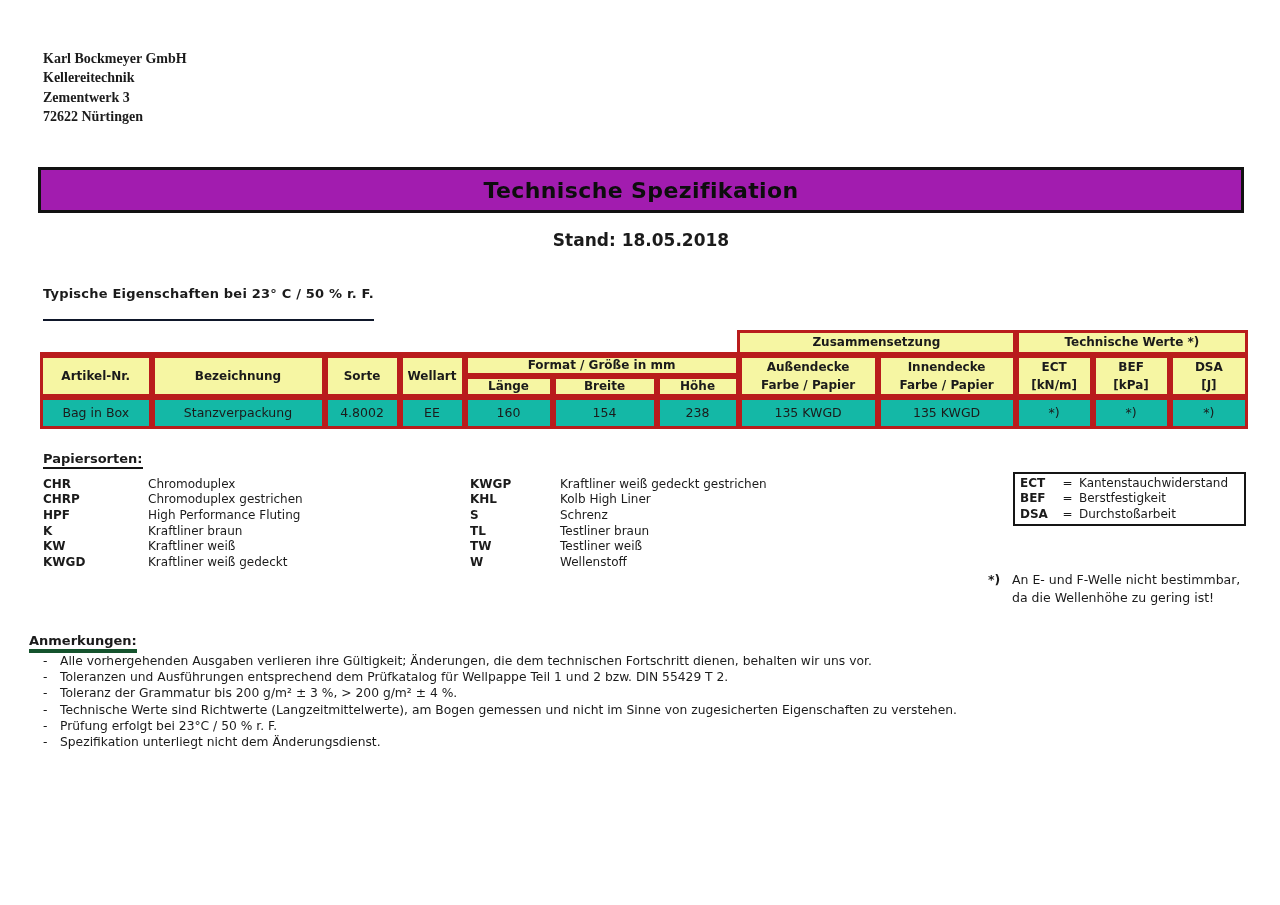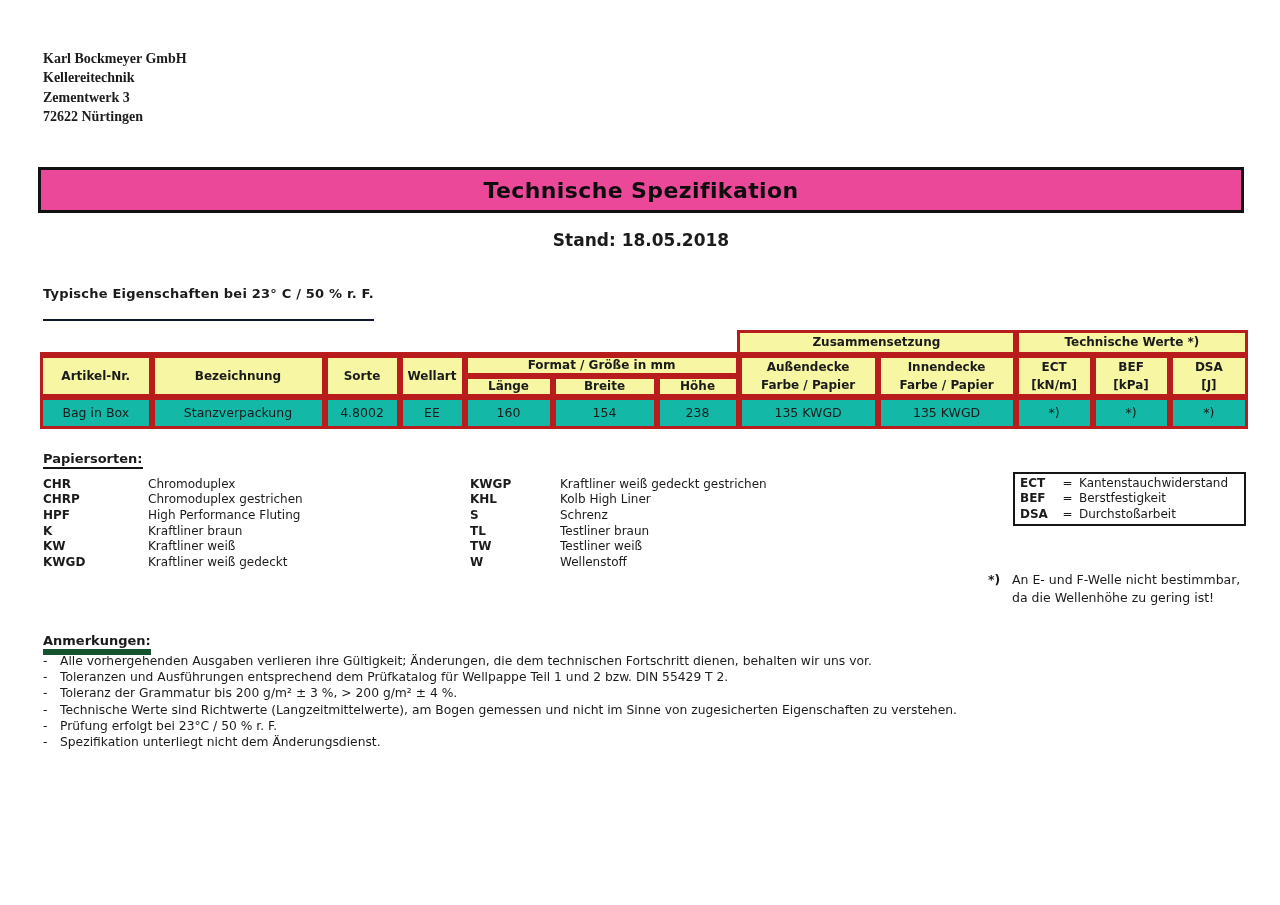--- a/index.html
+++ b/index.html
@@ -11,21 +11,21 @@
     -webkit-font-smoothing:antialiased;
   }
   .abs { position:absolute; }
 
   
   .address { left:43px; top:49px; font-size:14px; font-weight:bold; line-height:19.3px;font-family:Liberation Serif, serif; }
 
   
   .title-bar {
     left:38px; top:167px; width:1206px; height:46px;
-    background:#ec4899; border:3px solid #121212;
+    background:#a21caf; border:3px solid #121212;
     display:flex; align-items:center; justify-content:center;
     font-size:22px; font-weight:bold; letter-spacing:0.4px; color:#0d0d0d;
   }
   .stand { left:38px; top:230px; width:1206px; text-align:center; font-size:17px; font-weight:bold; }
 
   .section-heading {
     left:43px; top:286px; font-size:13px; font-weight:bold;
     border-bottom:2px solid #0f172a; padding-bottom:18px; letter-spacing:0.2px;
   }
 
@@ -62,21 +62,21 @@
   .legend-box { left:1013px; top:472px; width:233px; border:2px solid #151515; padding:2px 5px; background:#fff; }
   .legend-row { display:flex; line-height:15.3px; font-size:12px; align-items:baseline; }
   .legend-row .code { width:36px; font-weight:bold; }
   .legend-row .eq { width:23px; text-align:center; }
 
   
   .footnote { left:988px; top:571px; display:grid; grid-template-columns:24px auto; font-size:12.5px; line-height:17.5px; }
   .footnote .marker { font-weight:bold; }
 
   
-  .anm-heading { left:43px; top:633px; font-size:13px; font-weight:bold; border-bottom:6px solid #14532d; padding-bottom:1px; }
+  .anm-heading { left:29px; top:633px; font-size:13px; font-weight:bold; border-bottom:4px solid #14532d; padding-bottom:1px; }
   .anm-list { left:43px; top:653px; width:1200px; }
   .anm-item { display:flex; line-height:16.2px; font-size:12.3px; }
   .anm-item .dash { width:17px; }
 </style>
 </head>
 <body>
 
 <div class="abs address">
   <div>Karl Bockmeyer GmbH</div>
   <div>Kellereitechnik</div>

